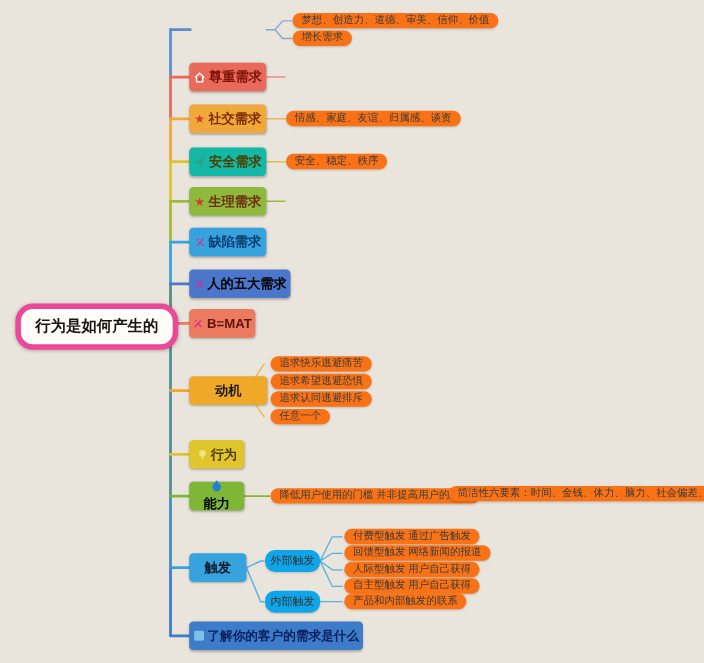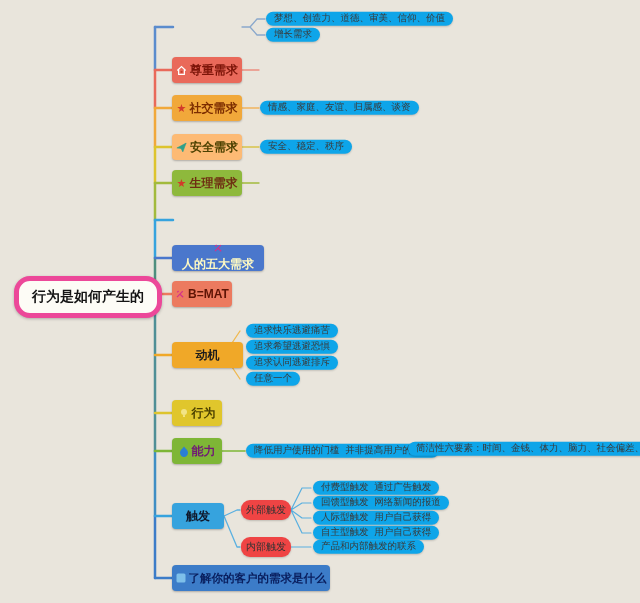--- a/index.html
+++ b/index.html
@@ -21,28 +21,27 @@
     position:absolute;height:26px;transform:translateY(-50%);
     display:flex;align-items:center;justify-content:center;gap:3px;
     border-radius:4px;font-size:12px;font-weight:bold;white-space:nowrap;
     box-shadow:0 1px 2px rgba(0,0,0,.25);box-sizing:border-box;
   }
   .node .ic{display:flex;align-items:center;line-height:1;}
   .node .ic svg{display:block;}
   .glyph{font-family:"DejaVu Sans",sans-serif;font-size:11px;line-height:1;}
   .leaf{
     position:absolute;transform:translateY(-50%);
-    background:#0ea5e9;border-radius:9px;padding:2px 8px;
+    background:#f97316;border-radius:9px;padding:2px 8px;
     font-size:9.5px;line-height:1.1;color:#3a3a3a;white-space:nowrap;
     box-shadow:0 1px 2px rgba(0,0,0,.18);
-    font-family:Liberation Mono, monospace;
   }
   .subnode{
     position:absolute;transform:translateY(-50%);
-    background:#ef4444;border-radius:9px;width:50px;height:20px;
+    background:#0ea5e9;border-radius:9px;width:50px;height:20px;
     display:flex;align-items:center;justify-content:center;
     font-size:10px;color:#333;white-space:nowrap;box-sizing:border-box;
     box-shadow:0 1px 2px rgba(0,0,0,.18);
   }
 </style>
 </head>
 <body>
 
 <div class="canvas">
 
@@ -101,36 +100,44 @@
         </svg>
     </span>
     <span>尊重需求</span>
   </div>
 
   <div class="node" style="left:172px;top:108px;width:70px;background:#f1a83a;color:#7c2d00;">
     <span class="ic glyph" style="color:#d23b2a;">★</span>
     <span>社交需求</span>
   </div>
 
-  <div class="node" style="left:172px;top:147px;width:70px;background:#fdba74;color:#4c4100;">
+  <div class="node" style="left:172px;top:147px;width:70px;background:#14b8a6;color:#4c4100;">
     <span class="ic">
       <svg width="11" height="11" viewBox="0 0 10 10">
           <path d="M0.8 5.4 L9.2 1 L6.2 9 L4.6 5.8 Z M4.6 5.8 L9.2 1" fill="#2fa08a" stroke="#2fa08a" stroke-width="0.5"></path>
         </svg>
     </span>
     <span>安全需求</span>
   </div>
 
   <div class="node" style="left:172px;top:183px;width:70px;background:#8eb93c;color:#6e2e12;">
     <span class="ic glyph" style="color:#d23b2a;">★</span>
     <span>生理需求</span>
   </div>
 
-
-  <div class="node" style="left:172px;top:258px;width:92px;background:#4a77cc;color:#fef9c3;flex-direction:column;">
+  <div class="node" style="left:172px;top:220px;width:70px;background:#36a3de;color:#0c3c70;">
+    <span class="ic">
+      <svg width="10" height="10" viewBox="0 0 10 10">
+          <path d="M2 8.2 L7.8 2.2 M4.8 5 L8.2 8.2 M2.2 3.4 L3.6 2" stroke="#d6308a" stroke-width="1.2"></path>
+        </svg>
+    </span>
+    <span>缺陷需求</span>
+  </div>
+
+  <div class="node" style="left:172px;top:258px;width:92px;background:#4a77cc;color:#000000;">
     <span class="ic">
       <svg width="10" height="10" viewBox="0 0 10 10">
           <path d="M2 8.2 L7.8 2.2 M4.8 5 L8.2 8.2 M2.2 3.4 L3.6 2" stroke="#d6308a" stroke-width="1.2"></path>
         </svg>
     </span>
     <span>人的五大需求</span>
   </div>
 
   <div class="node" style="left:172px;top:294px;width:60px;background:#ec7a5f;color:#5e1405;">
     <span class="ic">
@@ -148,21 +155,21 @@
   <div class="node" style="left:172px;top:413px;width:50px;background:#e0c62c;color:#4c4100;">
     <span class="ic">
       <svg width="10" height="10" viewBox="0 0 10 10">
           <circle cx="5" cy="4" r="3" fill="#f2e486"></circle>
           <rect x="4" y="7" width="2" height="2" rx="0.5" fill="#f2e486"></rect>
         </svg>
     </span>
     <span>行为</span>
   </div>
 
-  <div class="node" style="left:172px;top:451px;width:50px;background:#7eb636;color:#701a75;">
+  <div class="node" style="left:172px;top:451px;width:50px;background:#7eb636;color:#000000;flex-direction:column;">
     <span class="ic">
       <svg width="10" height="11" viewBox="0 0 10 11">
           <path d="M5 0.5 C6.8 3 9 4.2 9 6.6 A4 4.4 0 1 1 1 6.6 C1 4.2 3.2 3 5 0.5 Z" fill="#2a7fd4"></path>
         </svg>
     </span>
     <span>能力</span>
   </div>
 
   <div class="node" style="left:172px;top:516px;width:52px;background:#36a3de;color:#0f172a;">
     <span>触发</span>

